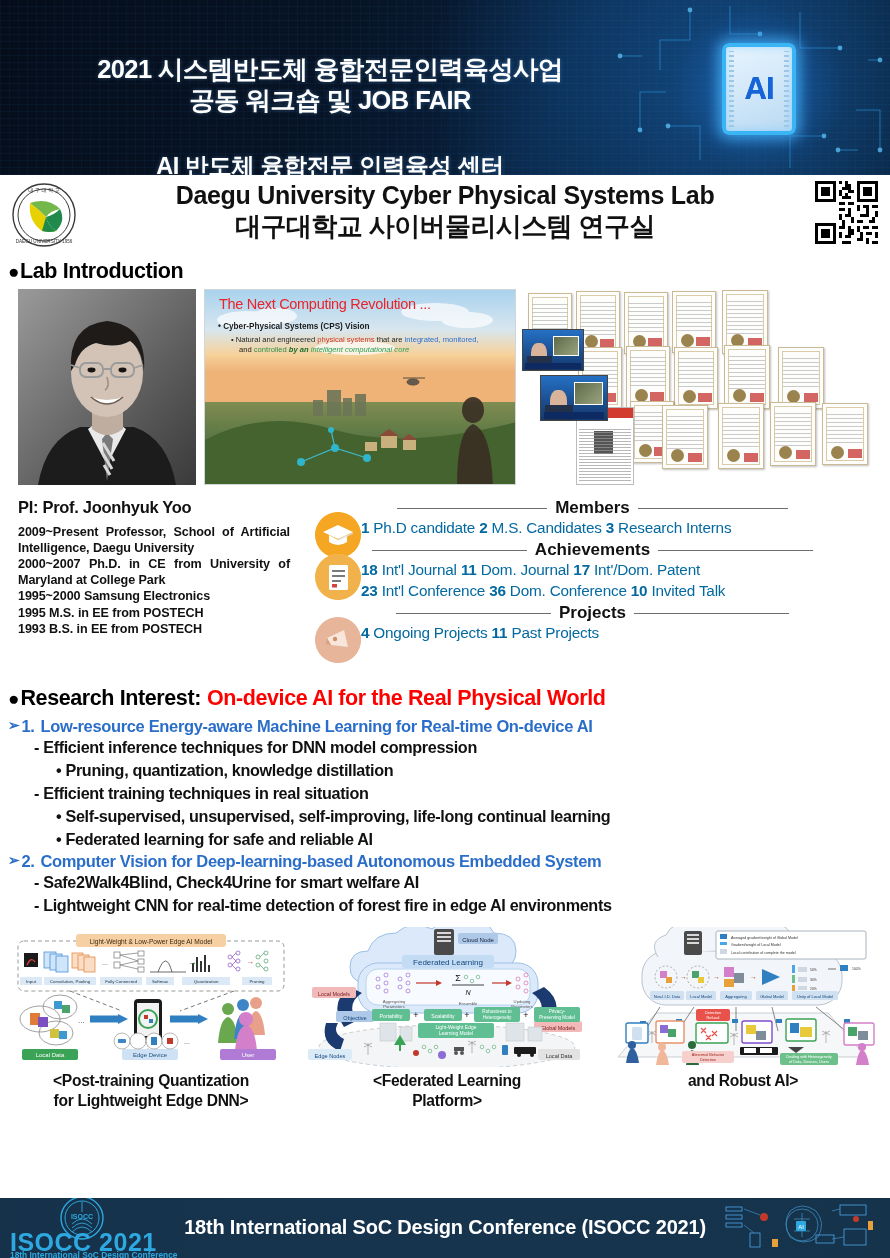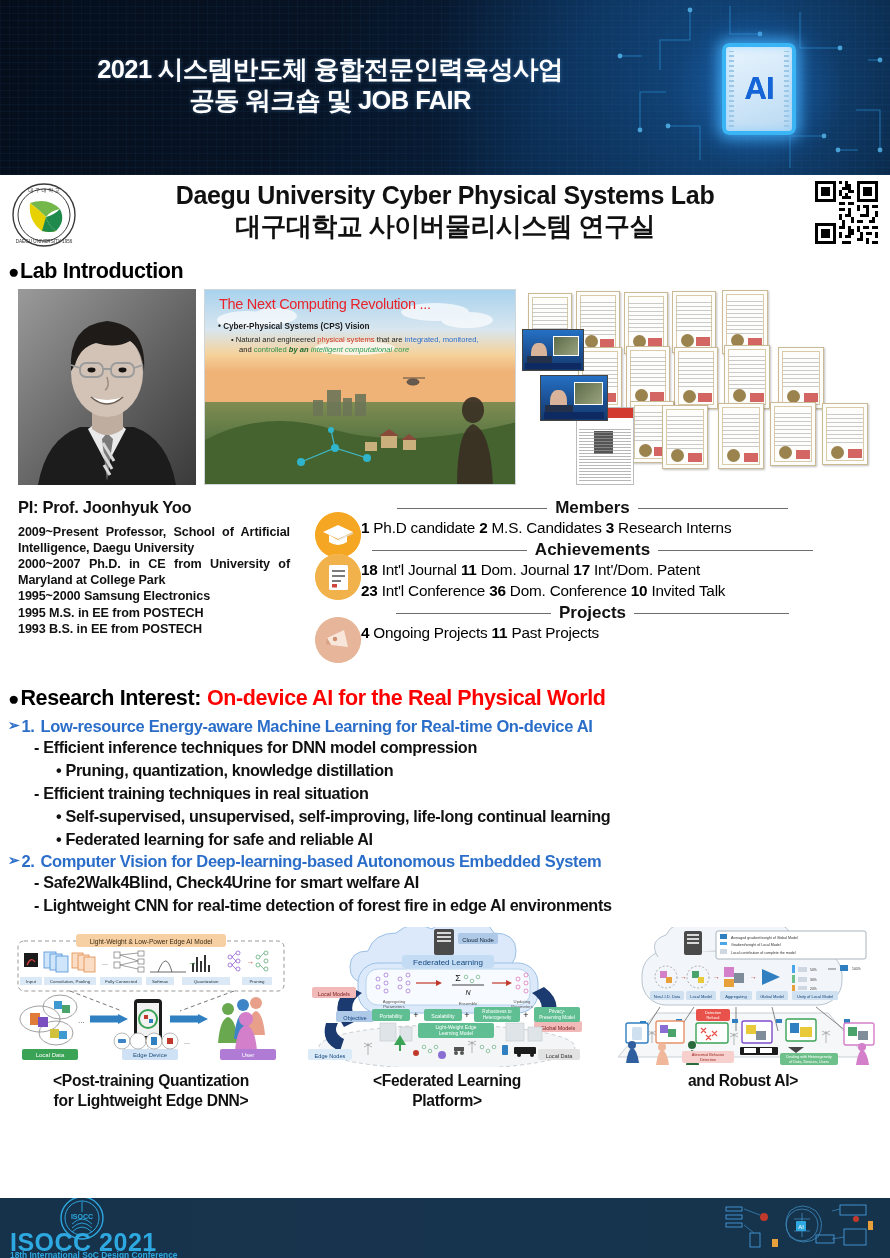--- a/index.html
+++ b/index.html
@@ -158,21 +158,21 @@
     text-align: justify; letter-spacing: -0.1px;
   }
   .bio-text div { text-align: justify; text-align-last: left; }
   .bio-text div.nojust { text-align: left; }
 
   .stats { position: absolute; left: 305px; top: 0; width: 575px; }
   .stat-block { position: relative; margin-bottom: 2px; }
   .stat-head { display:flex; align-items:center; justify-content:center; gap:8px; }
   .stat-head .line { height:1px; background:#6d6d6d; flex:0 0 auto; }
   .stat-head .lbl { font-size:17px; font-weight:bold; color:#111; white-space:nowrap; }
-  .stat-rows { font-size: 15.3px; color:#000000; line-height:1.34; margin-left: 56px; letter-spacing:-.2px; }
+  .stat-rows { font-size: 15.3px; color:#0369a1; line-height:1.34; margin-left: 56px; letter-spacing:-.2px; }
   .stat-rows b { font-weight: bold; }
   .stat-icon { position:absolute; left: 10px; top: 14px; width: 46px; height: 46px; border-radius:50%; }
   .ic-grad { background: radial-gradient(circle at 35% 30%, #ffc24a, #f5a623); }
   .ic-doc  { background: radial-gradient(circle at 35% 30%, #ffd27a, #f2b24b); }
   .ic-proj { background: radial-gradient(circle at 35% 30%, #f4cdb3, #e0ab8a); }
 
   
   .research { margin: 4px 0 0 8px; }
   .ri-head { display:flex; align-items:baseline; }
   .ri-head .k { font-size:21.5px; font-weight:bold; color:#000; letter-spacing:-.4px;text-align:right; }
@@ -244,20 +244,21 @@
       <circle cx="824" cy="136" r="2.4"></circle>
         <circle cx="880" cy="150" r="2.4"></circle>
       <circle cx="620" cy="56" r="2.4"></circle>
         <circle cx="838" cy="150" r="2.4"></circle>
     </g>
   </svg>
 
   <div class="banner-text">
     <div class="bt-l1">2021 시스템반도체 융합전문인력육성사업</div>
     <div class="bt-l2">공동 워크숍 및 JOB FAIR</div>
+    <div class="bt-l3">AI 반도체 융합전문 인력육성 센터</div>
   </div>
 
   <div class="chip-wrap">
     <div class="chip-glow"></div>
     <div class="chip-body">
       <span class="chip-ai">AI</span>
     </div>
   </div>
 </div>
 
@@ -1134,20 +1135,21 @@
           <path d="M14 30 q10 -10 20 0"></path>
           <path d="M14 38 q10 -10 20 0"></path>
         <path d="M24 8 l0 10"></path>
       </g>
       <text x="24" y="25" font-size="7" fill="#2ea8e0" text-anchor="middle" font-family="Liberation Sans, sans-serif" font-weight="bold">ISOCC</text>
     </svg>
     <div class="isocc-word">ISOCC 2021</div>
     <div class="isocc-sub">18th International SoC Design Conference</div>
   </div>
 
+  <div class="footer-title">18th International SoC Design Conference (ISOCC 2021)</div>
 
   <svg class="footer-art" viewBox="0 0 160 58">
     <g stroke="#3f8fc4" stroke-width=".8" fill="none" opacity=".95">
       <circle cx="82" cy="26" r="16"></circle>
         <path d="M70 12 q12 -10 26 0 q10 12 2 26 q-14 10 -28 0 q-8 -14 0 -26"></path>
       <path d="M82 14 l0 24 M74 20 l16 0 M74 32 l16 0"></path>
     </g>
     <g fill="none" stroke="#4aa6e8" stroke-width=".8">
       <rect x="6" y="8" width="16" height="4"></rect>
         <rect x="6" y="16" width="16" height="4"></rect>

